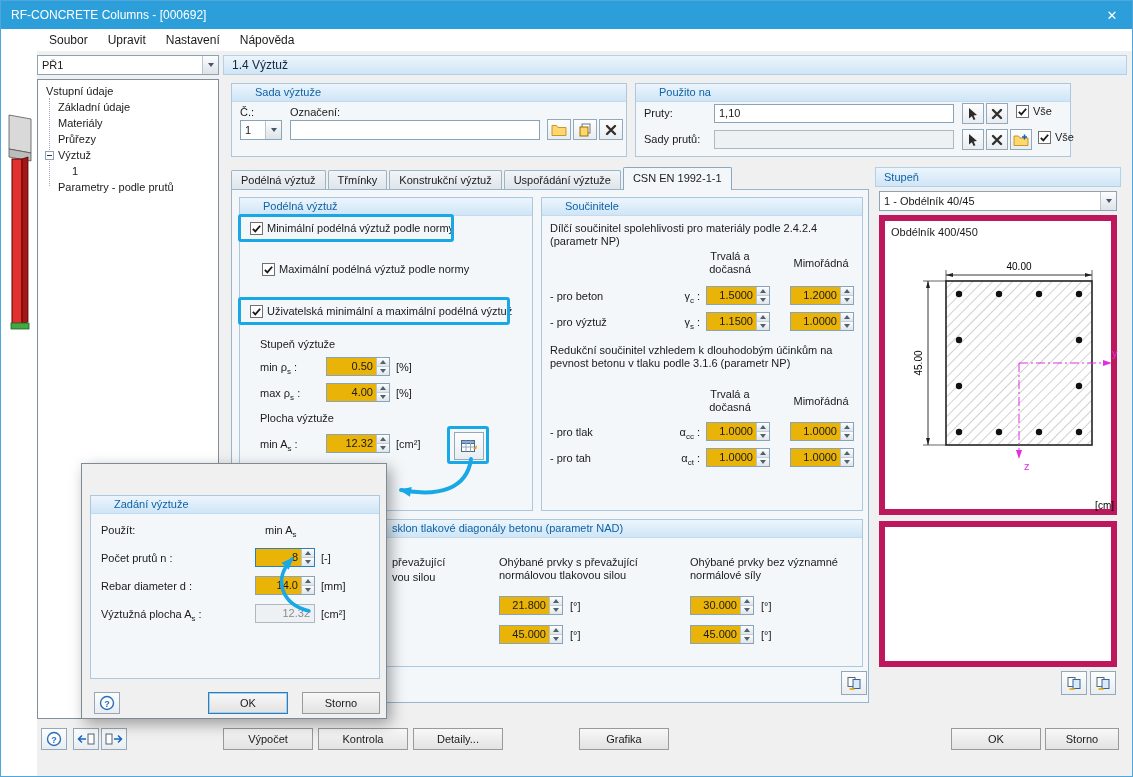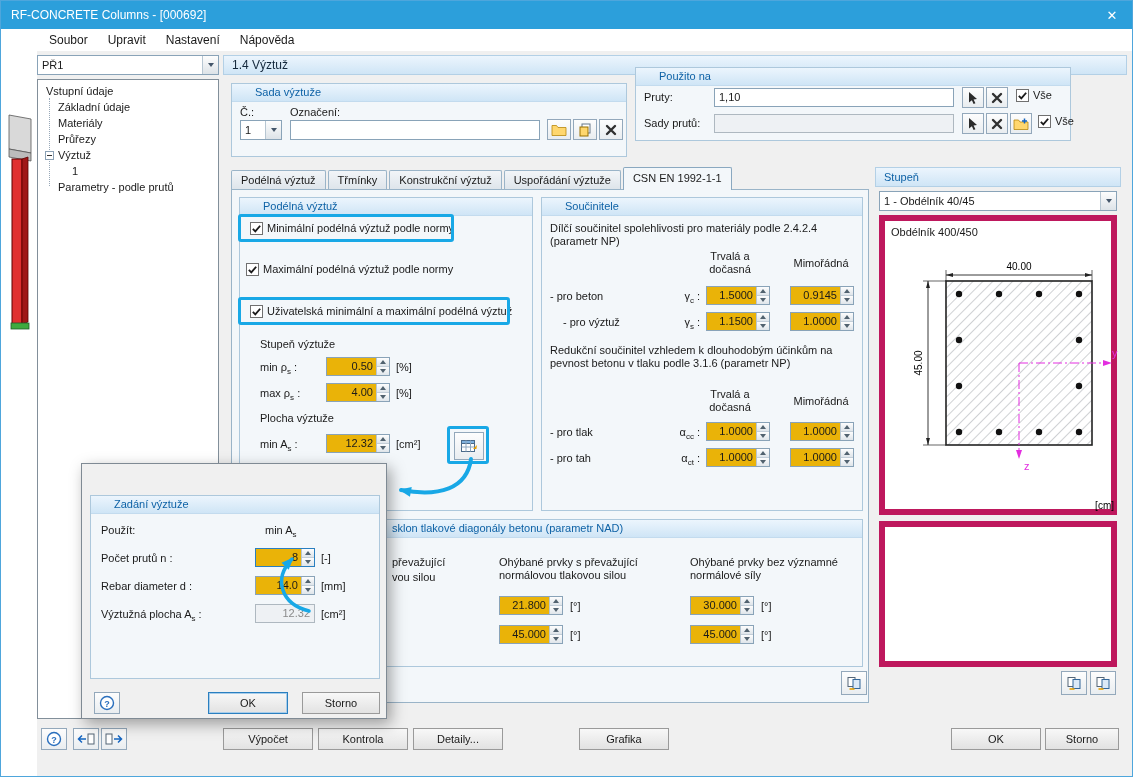--- a/index.html
+++ b/index.html
@@ -129,21 +129,21 @@
           <rect x="3" y="4" width="8" height="9" fill="#ffd76e" stroke="#997000"></rect>
         </svg>
     </span>
     <span class="ib" style="left:367px;top:35px;width:24px;height:21px">
       <svg width="14" height="14" viewBox="0 0 14 14">
           <path d="M3 3 L11 11 M11 3 L3 11" stroke="#303030" stroke-width="2.4" stroke-linecap="round"></path>
         </svg>
     </span>
   </div>
 
-  <div class="group" style="left:634px;top:66px;width:436px;height:74px">
+  <div class="group" style="left:634px;top:82px;width:436px;height:74px">
     <div class="ghead">Použito na</div>
     <span class="lbl" style="left:8px;top:23px">Pruty:</span>
     <div class="input" style="left:78px;top:20px;width:240px;height:19px">1,10</div>
     <span class="ib" style="left:326px;top:19px;width:22px;height:21px">
       <svg width="14" height="14" viewBox="0 0 14 14">
           <path d="M3 1 L11 8 L7.6 8.4 L9.4 12.2 L7.6 13 L5.9 9.2 L3 11.6 Z" fill="#2b2b2b"></path>
         </svg>
     </span>
     <span class="ib" style="left:350px;top:19px;width:22px;height:21px">
       <svg width="14" height="14" viewBox="0 0 14 14">
@@ -198,21 +198,21 @@
   <div class="group" style="left:238px;top:196px;width:294px;height:314px">
     <div class="ghead">Podélná výztuž</div>
     <label class="cb" style="left:10px;top:24px">
       <span class="cbbox">
           <svg width="11" height="11" viewb="0 0 12 12" viewBox="0 0 12 12">
             <path d="M2 6.5 L4.7 9.2 L10 3" fill="none" stroke="#1a1a1a" stroke-width="2"></path>
           </svg>
         </span>
       <span>Minimální podélná výztuž podle normy</span>
     </label>
-    <label class="cb" style="left:6px;top:65px">
+    <label class="cb" style="left:22px;top:65px">
       <span class="cbbox">
           <svg width="11" height="11" viewBox="0 0 12 12">
             <path d="M2 6.5 L4.7 9.2 L10 3" fill="none" stroke="#1a1a1a" stroke-width="2"></path>
           </svg>
         </span>
       <span>Maximální podélná výztuž podle normy</span>
     </label>
     <label class="cb" style="left:10px;top:107px">
       <span class="cbbox">
           <svg width="11" height="11" viewBox="0 0 12 12">
@@ -287,32 +287,32 @@
         <span class="sbs">
           <span class="sb up">
             <i></i>
           </span>
           <span class="sb dn">
             <i></i>
           </span>
         </span>
       </span>
     <span class="spin" style="left:248px;top:88px;width:64px">
-        <span class="v">0.9145</span>
-        <span class="sbs">
-          <span class="sb up">
-            <i></i>
-          </span>
-          <span class="sb dn">
-            <i></i>
-          </span>
-        </span>
-      </span>
-
-    <span class="lbl" style="left:21px;top:118px">- pro výztuž</span>
+        <span class="v">1.2000</span>
+        <span class="sbs">
+          <span class="sb up">
+            <i></i>
+          </span>
+          <span class="sb dn">
+            <i></i>
+          </span>
+        </span>
+      </span>
+
+    <span class="lbl" style="left:8px;top:118px">- pro výztuž</span>
     <span class="sym" style="left:120px;top:118px;width:38px"><span>γ</span><sub>s</sub><span> :</span></span>
     <span class="spin" style="left:164px;top:114px;width:64px">
         <span class="v">1.1500</span>
         <span class="sbs">
           <span class="sb up">
             <i></i>
           </span>
           <span class="sb dn">
             <i></i>
           </span>

